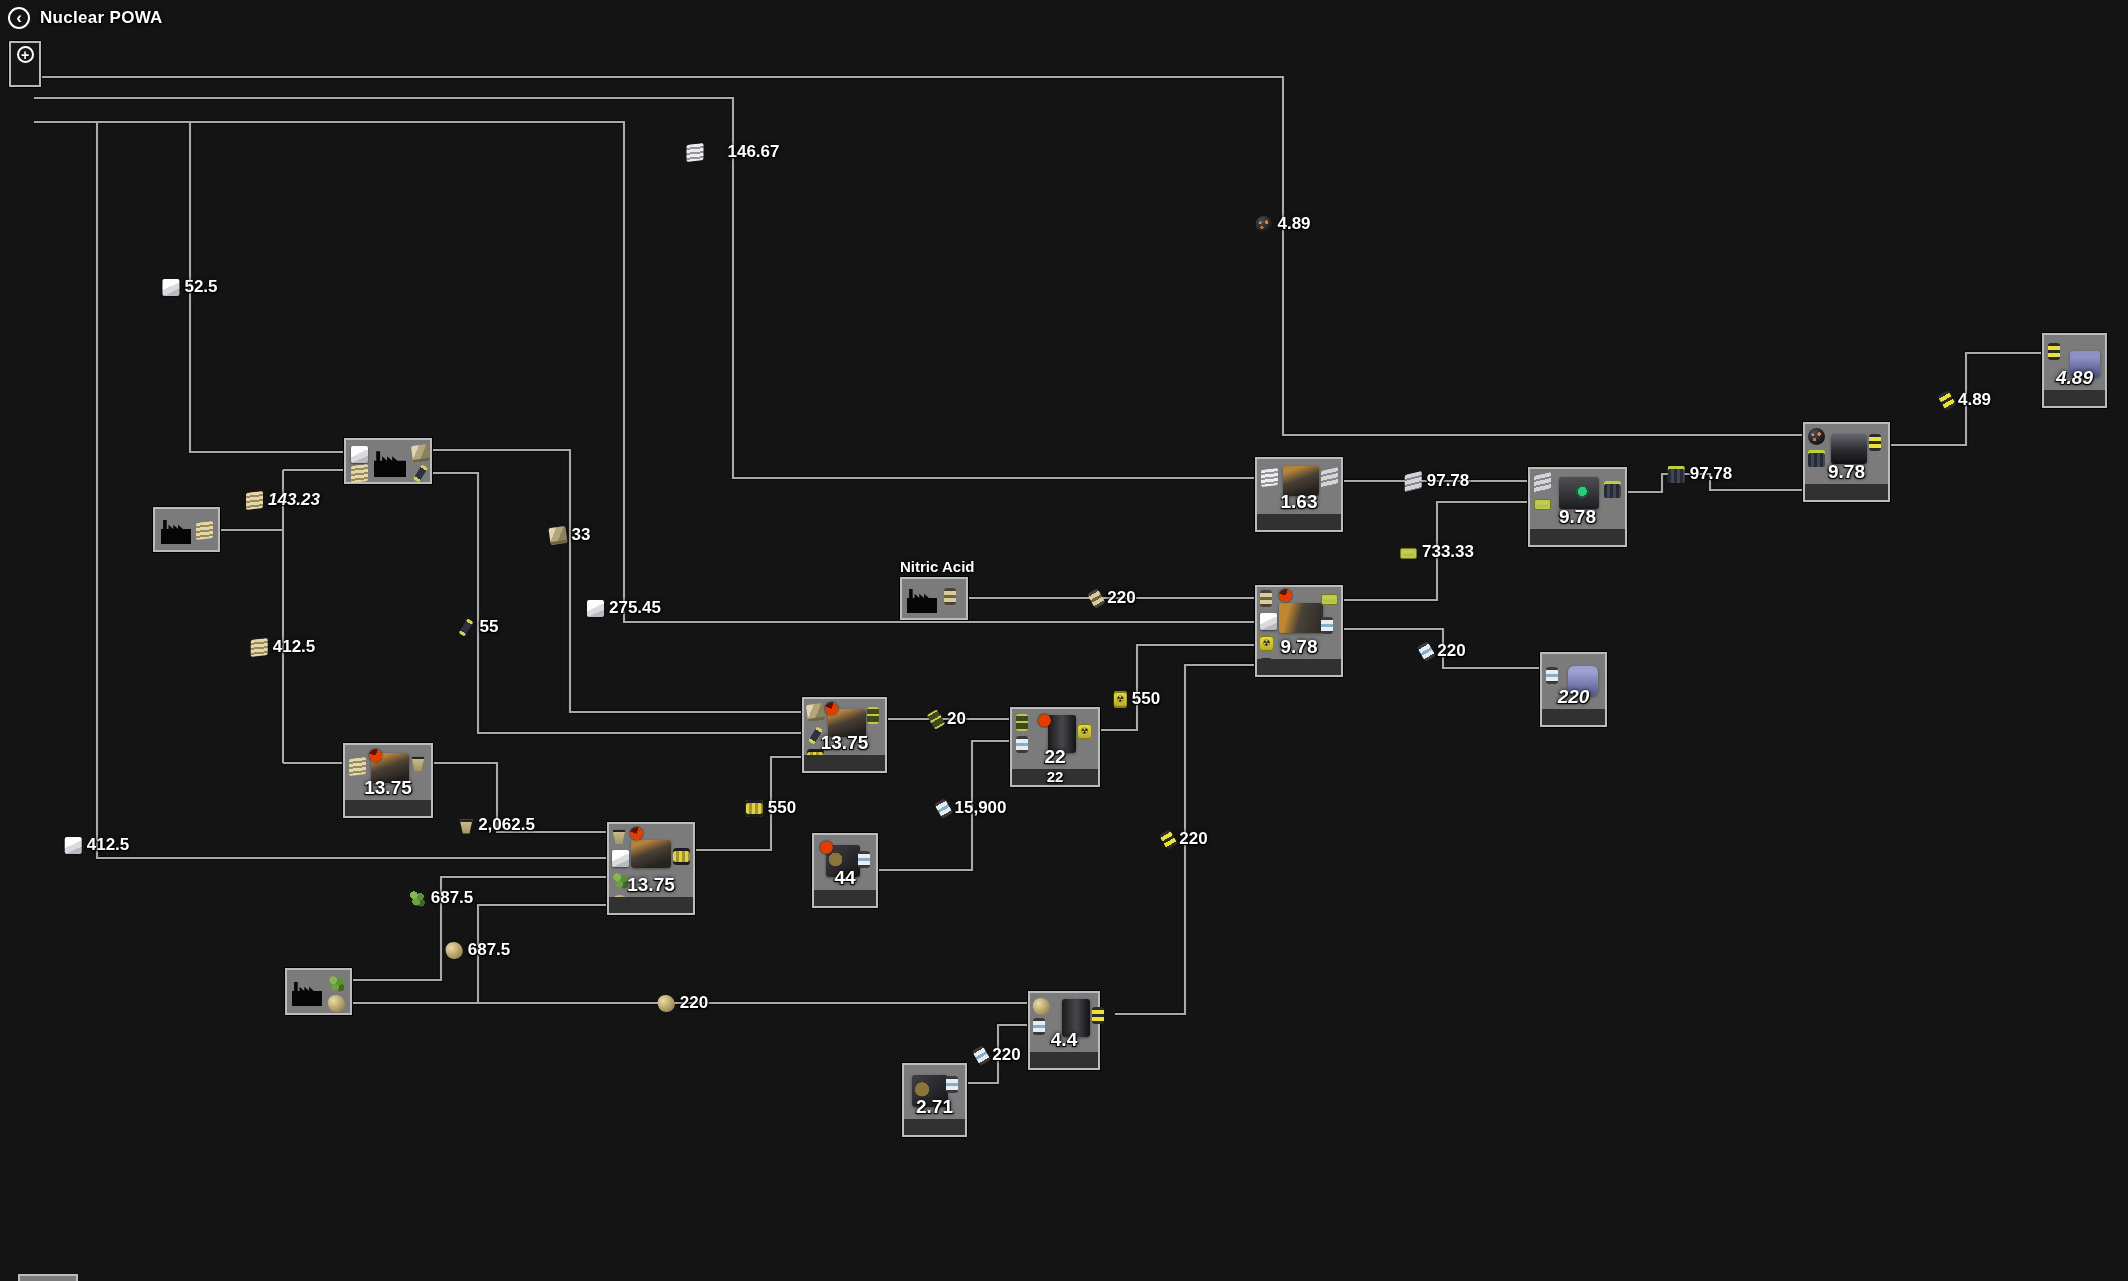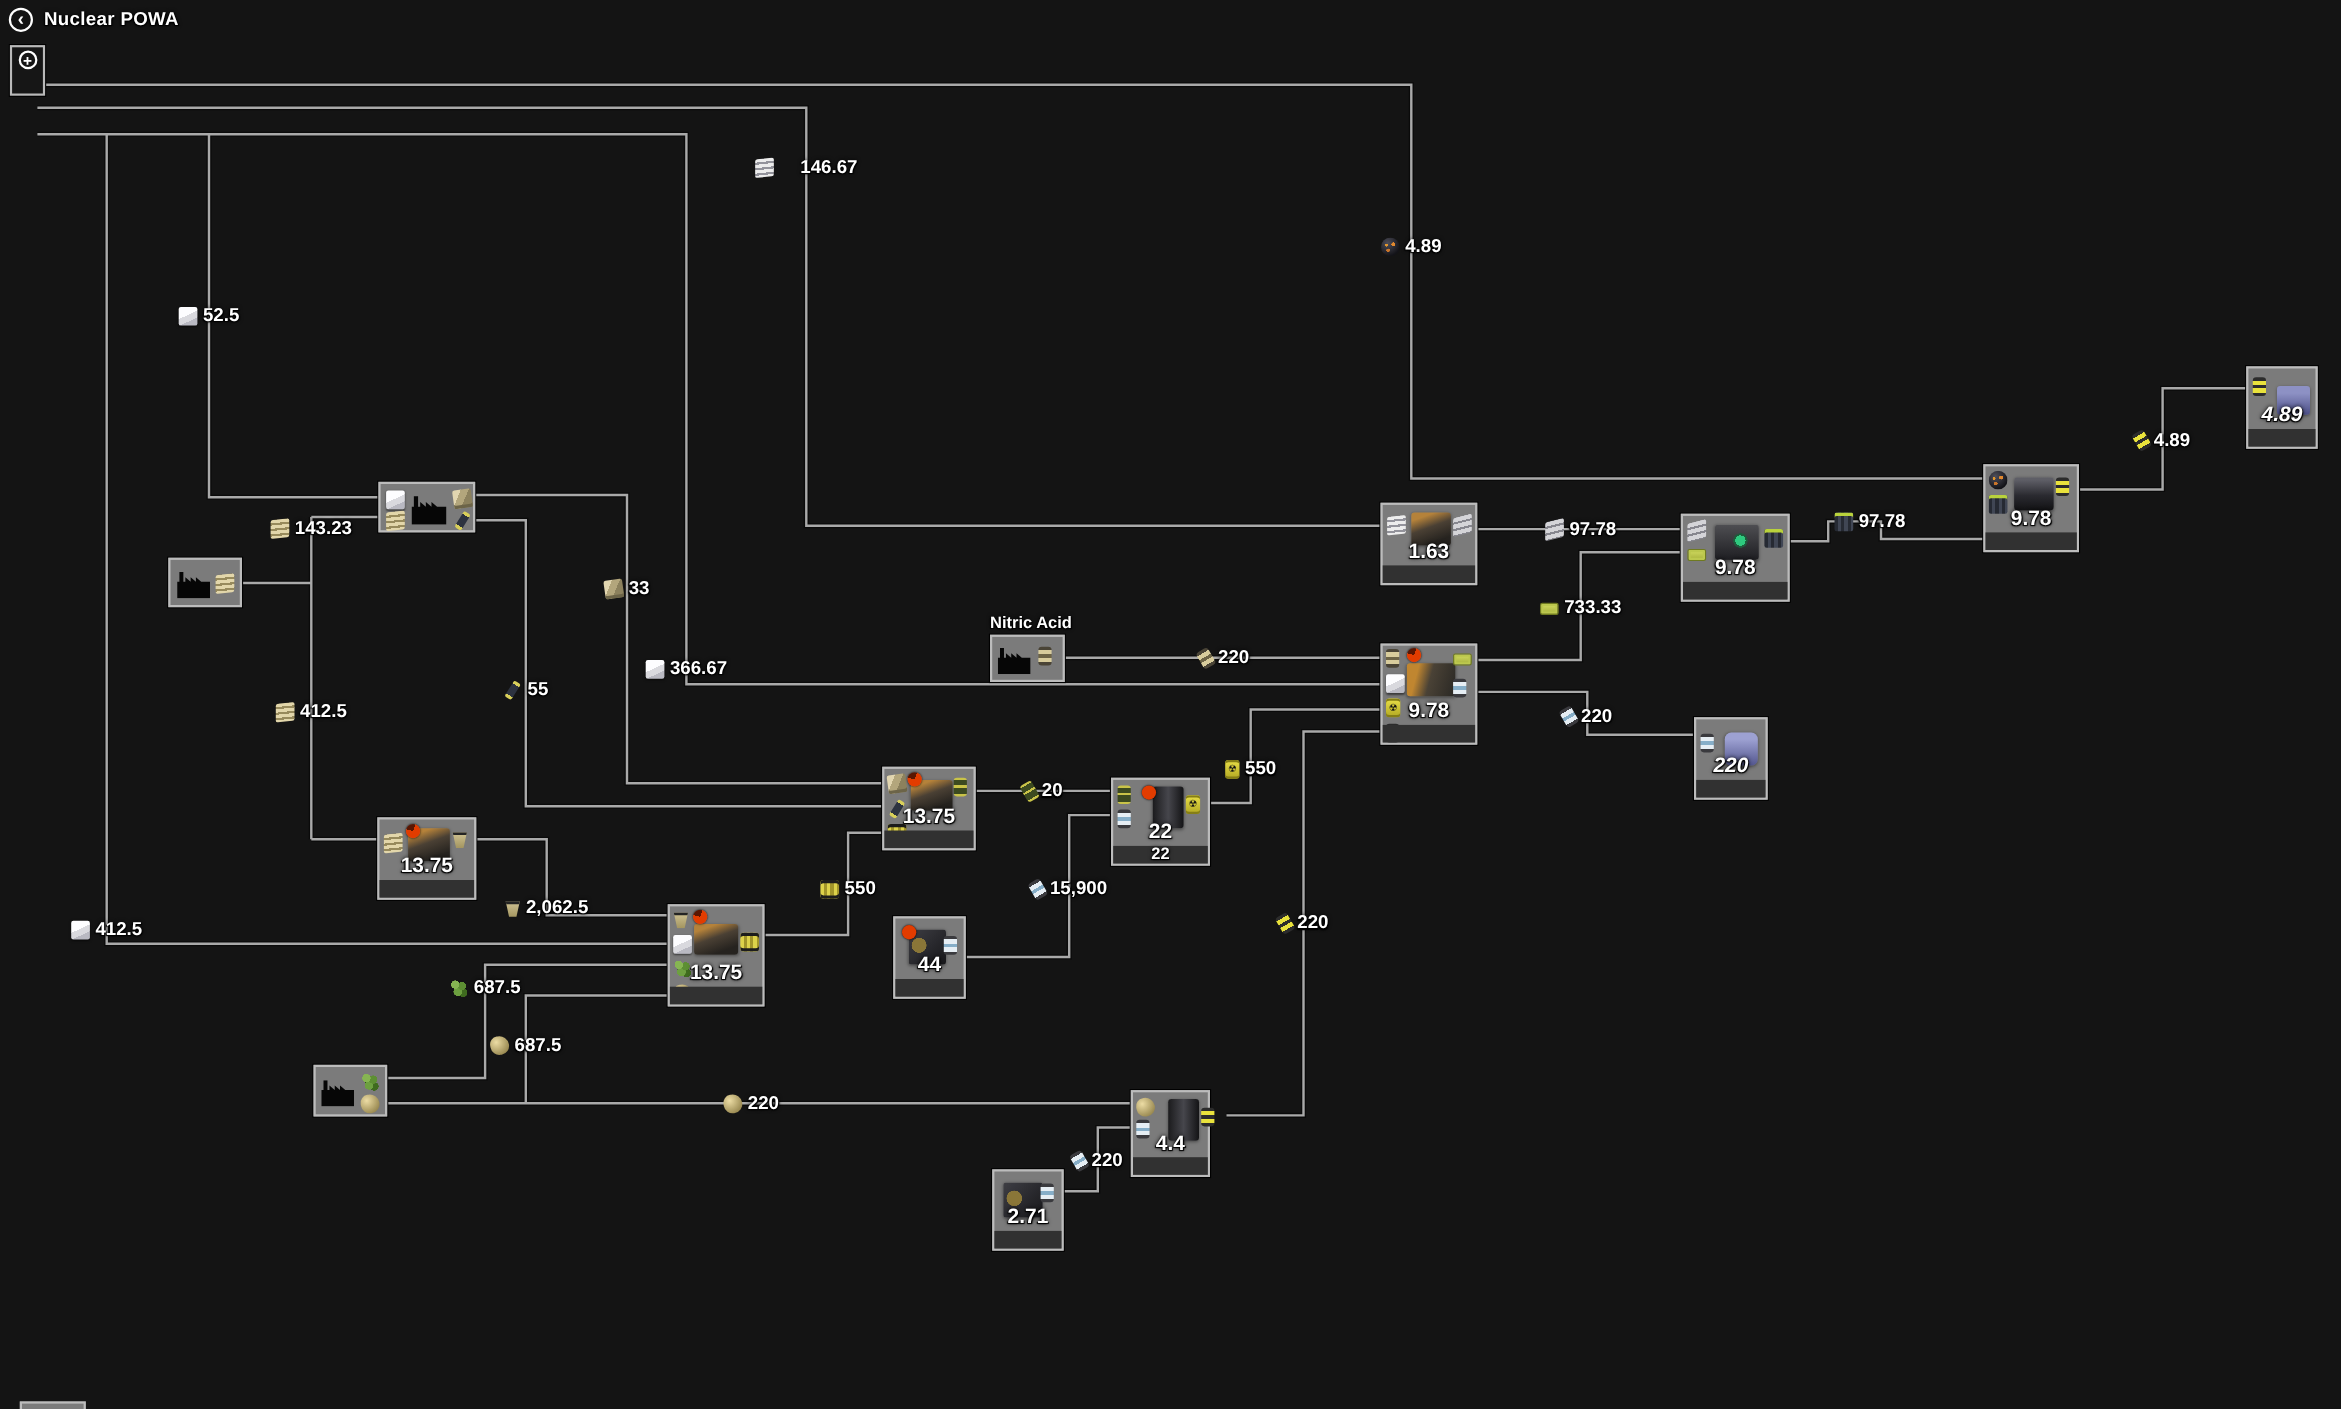--- a/index.html
+++ b/index.html
@@ -325,39 +325,39 @@
       <span class="val">146.67</span>
     </div>
     <div class="flow-label" style="left: 1283px; top: 224px;">
       <span class="ic ic-sphere-dark"></span>
       <span class="val">4.89</span>
     </div>
     <div class="flow-label" style="left: 190px; top: 287px;">
       <span class="ic ic-cube"></span>
       <span class="val">52.5</span>
     </div>
-    <div class="flow-label" style="left: 283px; top: 480px;">
+    <div class="flow-label" style="left: 283px; top: 500px; font-style: italic;">
       <span class="ic ic-plates-tan"></span>
       <span class="val">143.23</span>
     </div>
     <div class="flow-label" style="left: 283px; top: 647px;">
       <span class="ic ic-plates-tan"></span>
       <span class="val">412.5</span>
     </div>
     <div class="flow-label" style="left: 570px; top: 535px;">
       <span class="ic ic-parts-tan"></span>
       <span class="val">33</span>
     </div>
     <div class="flow-label" style="left: 478px; top: 627px;">
       <span class="ic ic-rod-dark"></span>
       <span class="val">55</span>
     </div>
     <div class="flow-label" style="left: 624px; top: 608px;">
       <span class="ic ic-cube"></span>
-      <span class="val">366.67</span>
+      <span class="val">275.45</span>
     </div>
     <div class="flow-label" style="left: 97px; top: 845px;">
       <span class="ic ic-cube"></span>
       <span class="val">412.5</span>
     </div>
     <div class="flow-label" style="left: 1113px; top: 598px;">
       <span class="ic ic-can-tan ic-can" style="transform: rotate(-30deg);"></span>
       <span class="val">220</span>
     </div>
     <div class="flow-label" style="left: 1437px; top: 481px;">

